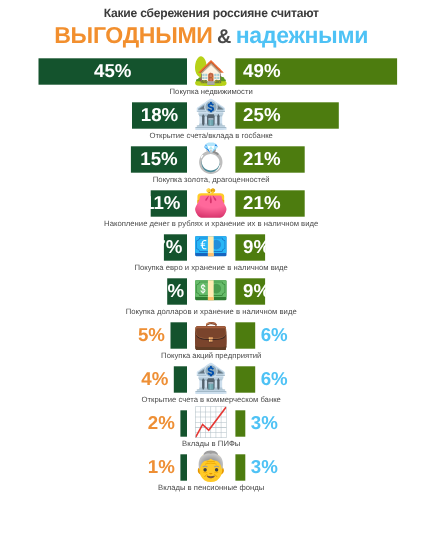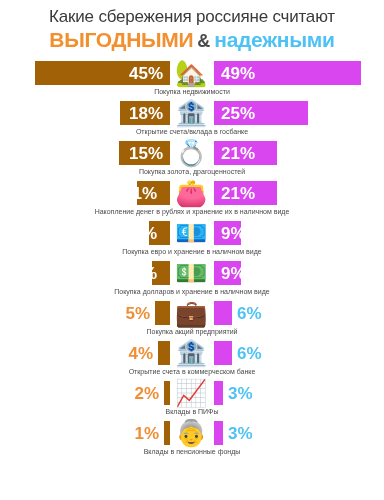--- a/index.html
+++ b/index.html
@@ -14,22 +14,22 @@
     overflow: hidden;
     position: relative;
   }
 
   
   .header {
     padding: 6px 0 2px 0;
     text-align: center;
   }
   .title-line1 {
-    font-size: 17px;
-    font-weight: normal;
+    font-size: 11px;
+    font-weight: bold;
     color: #3b3b3b;
     letter-spacing: -0.2px;
     line-height: 1.25;
     white-space: nowrap;
   }
   .title-line2 {
     margin-top: 1px;
     line-height: 1.1;
     white-space: nowrap;
   }
@@ -92,25 +92,25 @@
     font-size: 26px;
     line-height: 1;
     font-family: "DejaVu Sans", sans-serif;
   }
   .bar {
     height: 24px;
     display: flex;
     align-items: center;
   }
   .bar-left {
-    background: #a16207;
-    justify-content: flex-end;
+    background: #14532d;
+    justify-content: center;
   }
   .bar-right {
-    background: #d946ef;
+    background: #4d7c0f;
     justify-content: flex-start;
   }
   .val-in {
     font-size: 17px;
     font-weight: bold;
     color: #ffffff;
     padding: 0 7px;
     white-space: nowrap;
     line-height: 1;
   }

